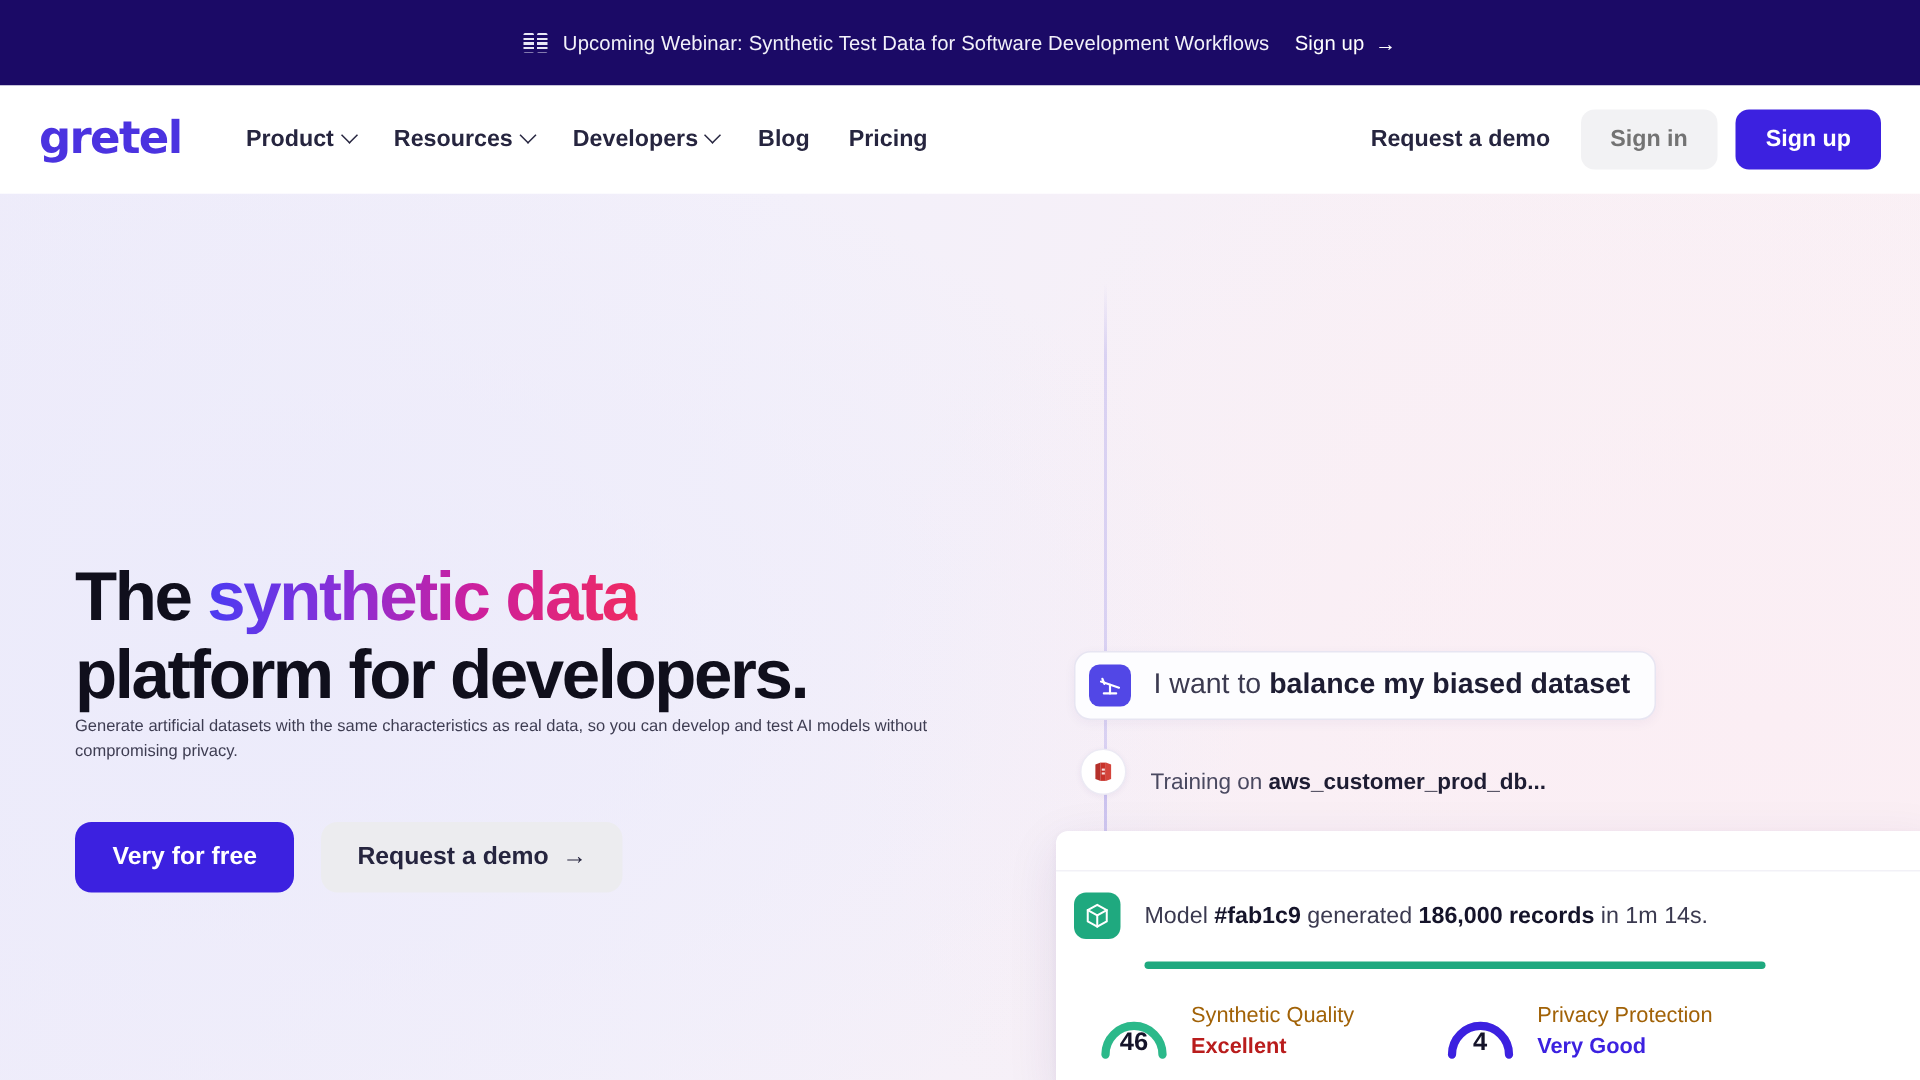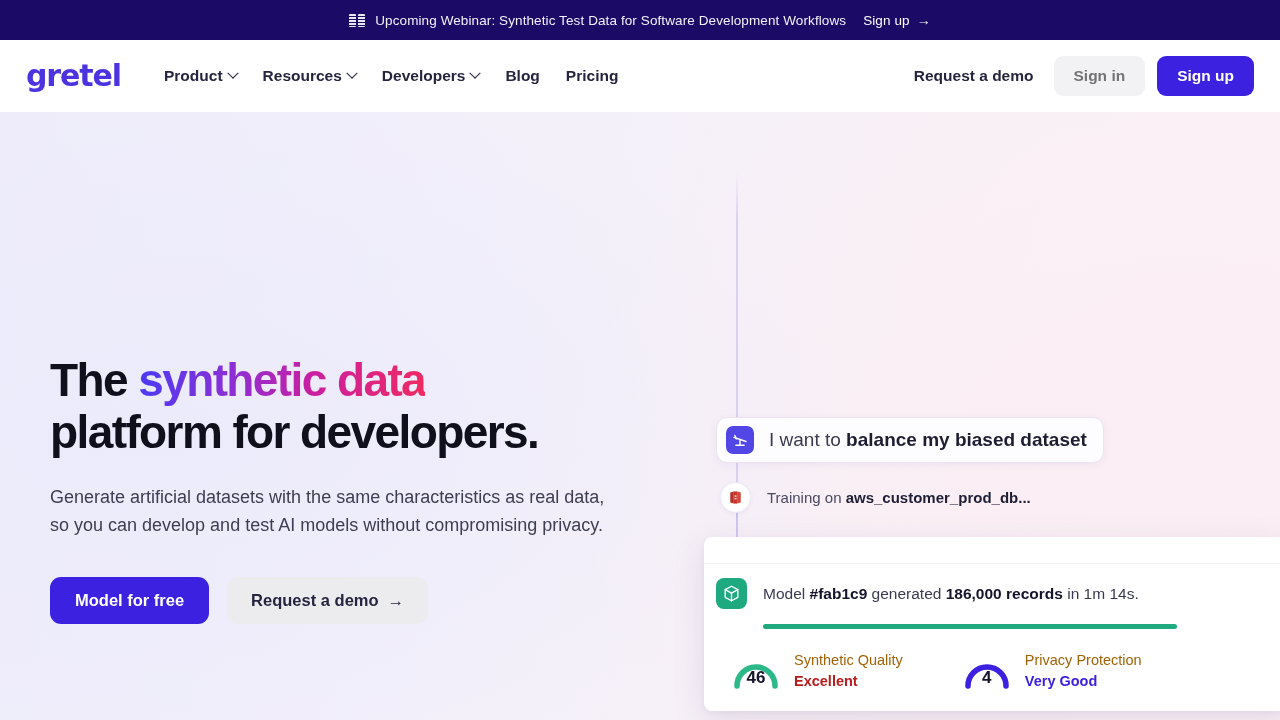--- a/index.html
+++ b/index.html
@@ -7,21 +7,21 @@
   html, body {
     width: 1280px;
     height: 720px;
     overflow: hidden;
     font-family: "Liberation Sans", "DejaVu Sans", sans-serif;
     background: #ffffff;
   }
 
   
   .banner {
-    height: 40px;
+    height: 57px;
     background: #1b0a66;
     display: flex;
     align-items: center;
     justify-content: center;
     gap: 8px;
     color: #ffffff;
     font-size: 13.5px;
     letter-spacing: .1px;
   }
   .banner-icon {
@@ -167,22 +167,21 @@
     letter-spacing: -1.6px;
   }
   .grad {
     background: linear-gradient(90deg, #4b3bf2 0%, #8b2fd6 32%, #cc1f9e 62%, #ef2a62 100%);
     -webkit-background-clip: text;
     background-clip: text;
     color: transparent;
     -webkit-text-fill-color: transparent;
   }
   p.sub {
-    margin-top: 24px;
-    font-size: 18px;
+    font-size: 11px;
     line-height: 1.57;
     color: #3e3d52;
     max-width: 572px;
   }
   .cta-row {
     margin-top: 38px;
     display: flex;
     align-items: center;
     gap: 18px;
   }
@@ -267,21 +266,21 @@
   .chip-text {
     font-size: 19px;
     color: #3b3a50;
     white-space: nowrap;
   }
   .chip-text b { color: #1e1d33; font-weight: 700; }
 
   .row-step {
     position: absolute;
     display: flex;
-    align-items: center;
+    align-items: flex-end;
     gap: 16px;
     z-index: 5;
   }
   .row-step.training { left: 20px; top: 370px; }
 
   .circ-icon {
     width: 31px; height: 31px;
     border-radius: 50%;
     background: #ffffff;
     border: 1px solid #eceaf4;
@@ -420,21 +419,21 @@
 
     <div class="hero-left">
       <h1 class="headline">
         <span>The </span><span class="grad">synthetic data</span><br>
         <span>platform for developers.</span>
       </h1>
 
       <p class="sub">Generate artificial datasets with the same characteristics as real data, so you can develop and test AI models without compromising privacy.</p>
 
       <div class="cta-row">
-        <button class="cta-primary">Model for free</button>
+        <button class="cta-primary">Very for free</button>
         <button class="cta-secondary">
           <span>Request a demo</span>
           <span>→</span>
         </button>
       </div>
     </div>
 
     <div class="hero-right">
 
       <div class="connector"></div>

